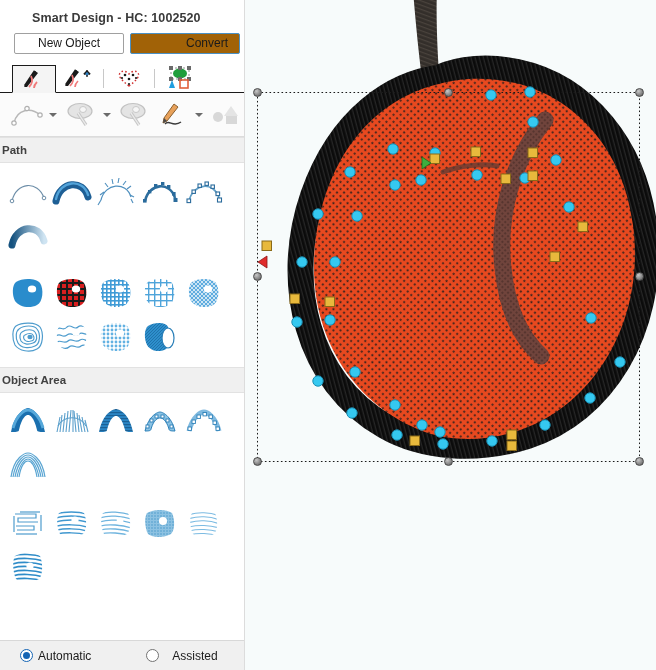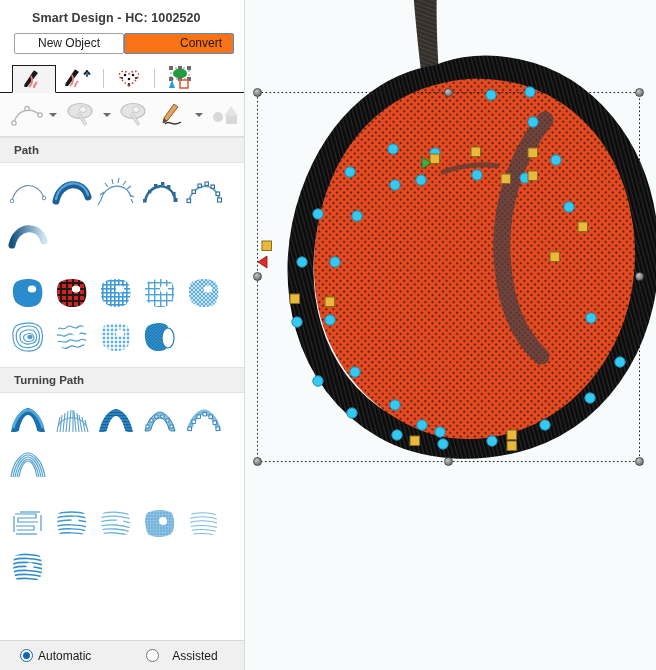--- a/index.html
+++ b/index.html
@@ -15,28 +15,28 @@
   .panel{
     width:245px;height:670px;background:#ffffff;
     border-right:1px solid #dcdcdc;
     display:flex;flex-direction:column;position:relative;
     box-sizing:border-box;
   }
   .panel-title{
     font-size:12.5px;font-weight:bold;color:#3a3a3a;
     padding:11px 0 8px 32px;letter-spacing:.1px;
   }
-  .btn-row{display:flex;padding:0 12px 8px 14px;}
+  .btn-row{display:flex;gap:6px;padding:0 12px 8px 14px;}
   .btn{
     height:21px;line-height:19px;text-align:center;
     font-size:12px;color:#1b1b1b;border-radius:2px;
     box-sizing:border-box;cursor:default;
   }
   .btn-new{flex:0 0 110px;background:#ffffff;border:1px solid #a0a0a0;}
-  .btn-convert{flex:0 0 110px;background:#f97316;border:1px solid #4a90c4;padding-left:44px;}
+  .btn-convert{flex:0 0 110px;background:#a16207;border:1px solid #4a90c4;padding-left:44px;}
 
   
   .tabs{
     display:flex;align-items:flex-end;height:29px;
     border-bottom:1px solid #1a1a1a;margin:2px 0 0 0;
     padding-left:12px;box-sizing:border-box;position:relative;
   }
   .tab{
     width:44px;height:28px;box-sizing:border-box;
     display:flex;align-items:center;justify-content:center;
@@ -58,21 +58,21 @@
   .caret{
     width:0;height:0;border-left:4px solid transparent;border-right:4px solid transparent;
     border-top:4px solid #6b6b6b;
   }
 
   
   .panel-body{flex:1;overflow:hidden;background:#ffffff;}
   .sect-head{
     background:#f0f0f0;border-top:1px solid #e2e2e2;border-bottom:1px solid #e2e2e2;
     font-size:11.5px;font-weight:bold;color:#414141;
-    padding:6px 0 6px 14px;box-sizing:border-box;
+    padding:6px 0 6px 2px;box-sizing:border-box;
   }
   .sect-body{padding:6px 0 8px 6px;display:flex;flex-wrap:wrap;}
   .cell{
     width:44px;height:44px;display:flex;align-items:center;justify-content:center;
     cursor:default;
   }
   .panel-foot{
     height:30px;background:#f0f0f0;border-top:1px solid #d8d8d8;
     display:flex;align-items:center;padding-left:20px;box-sizing:border-box;
   }
@@ -425,21 +425,21 @@
                 <rect width="3" height="3" fill="#2e8fcc"></rect>
                   <path d="M0 3 L3 0" stroke="#1d6fa8" stroke-width="0.9"></path>
               </pattern>
             </defs>
             <path d="M6 6 C12 2 24 2 26 7 C28 13 28 26 24 29 C18 33 8 31 5 25 C2 19 2 9 6 6 Z" fill="url(#tb)"></path>
             <ellipse cx="26" cy="18" rx="6" ry="10" fill="#ffffff" stroke="#2a7fb8" stroke-width="1.2"></ellipse>
           </svg>
         </div>
       </div>
 
-      <div class="sect-head">Turning Path</div>
+      <div class="sect-head">Object Area</div>
       <div class="sect-body">
         <div class="cell">
           <svg width="40" height="30" viewBox="0 0 40 30">
             <path d="M3 26 C7 6 18 2 20 2 C22 2 33 6 37 26 C33 26 29 26 29 24 C26 11 22 9 20 9 C18 9 14 11 11 24 C11 26 7 26 3 26 Z" fill="#1a6fae"></path>
             <path d="M5 22 C9 8 17 4 20 4 C23 4 31 8 35 22" fill="none" stroke="#56a8da" stroke-width="3"></path>
           </svg>
         </div>
         <div class="cell">
           <svg width="40" height="30" viewBox="0 0 40 30">
             <g stroke="#5a9fcb" stroke-width="1.1" fill="none">

